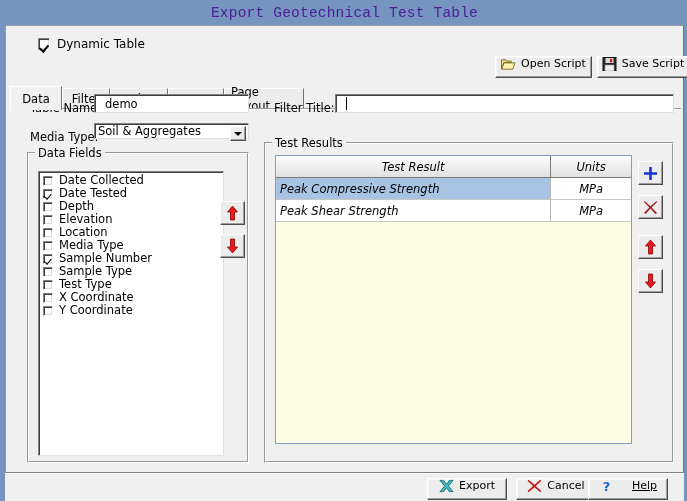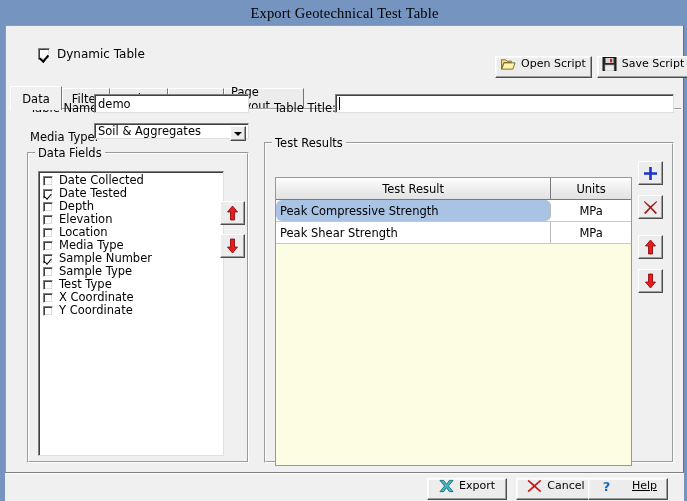--- a/index.html
+++ b/index.html
@@ -22,23 +22,23 @@
   
   #titlebar {
     position: absolute;
     left: 0; top: 0;
     width: 687px; height: 24px;
     background: #7694c0;
     display: flex; align-items: center; justify-content: center;
   }
   #titlebar .title-text {
     font-size: 14.5px;
-    color: #000000;
+    color: #4c1d95;
     letter-spacing: 0.2px;
-    font-family: Liberation Serif, serif;
+    font-family: Liberation Mono, monospace;
   }
 
   
   #client {
     position: absolute;
     left: 4px; top: 24px;
     width: 679px; height: 448px;
     background: #f0f0f0;
     border-top: 1px solid #9a9a9a;
     border-left: 1px solid #9a9a9a;
@@ -58,21 +58,21 @@
     gap: 5px;
     font-size: 11px;
     cursor: default;
     position: absolute;
     user-select: none;
   }
 
   
   #dynamic-row {
     position: absolute; left: 32px; top: 11px;
-    display: flex; align-items: center; gap: 7px; margin-top: 10px;
+    display: flex; align-items: center; gap: 7px;
   }
   .cbox {
     width: 12px; height: 12px;
     background: #fff;
     border-top: 1px solid #808080;
     border-left: 1px solid #808080;
     border-right: 1px solid #ffffff;
     border-bottom: 1px solid #ffffff;
     box-shadow: inset 1px 1px 0 #404040, inset -1px -1px 0 #dcdcdc;
     position: relative;
@@ -133,21 +133,21 @@
 
   .tfield {
     position: absolute;
     background: #ffffff;
     border-top: 1px solid #808080;
     border-left: 1px solid #808080;
     border-right: 1px solid #dfdfdf;
     border-bottom: 1px solid #dfdfdf;
     box-shadow: inset 1px 1px 0 #404040;
     display: flex; align-items: center;
-    padding-left: 3px;
+    padding-left: 10px;
     font-size: 11.5px;
     overflow: hidden;
   }
   .caret {
     display: inline-block;
     width: 1px; height: 13px;
     background: #000;
   }
 
   .combo {
@@ -240,43 +240,44 @@
     border-right: 1px solid #4c4c4c;
     border-bottom: 1px solid #4c4c4c;
     box-shadow: inset -1px -1px 0 #9d9d9d;
     display: flex; align-items: center; justify-content: center;
     cursor: default;
   }
 
   
   #grid {
     position: absolute;
-    left: 10px; top: 34px;
+    left: 10px; top: 12px;
     width: 357px; height: 289px;
     background: #fdfde4;
     border: 1px solid #7d9dc4;
     overflow: hidden;
+    font-style: italic;
   }
   .grow { display: flex; height: 22px; }
   .ghead {
     height: 22px;
     background: linear-gradient(to bottom, #fdfdfd 0%, #ededed 55%, #e2e2e2 100%);
     border-bottom: 1px solid #7a7a7a;
   }
   .gcell {
     display: flex; align-items: center;
     font-size: 11.5px;
     overflow: hidden;
     white-space: nowrap;
   }
   .gcell.c1 { width: 276px; padding-left: 4px; border-right: 1px solid #b8b8b8; }
   .gcell.c2 { width: 80px; justify-content: center; }
   .ghead .gcell.c1 { justify-content: center; padding-left: 0; border-right: 1px solid #7a7a7a; }
   .grow.body { background: #ffffff; border-bottom: 1px solid #c8c8c8; }
-  .grow.body.selected .gcell.c1 { background: #a8c3e3; border-radius: 6px; }
+  .grow.body.selected .gcell.c1 { background: #a8c3e3; }
 
   
   #bottombar {
     position: absolute;
     left: 4px; top: 472px;
     width: 679px; height: 28px;
     background: #f0f0f0;
     border-top: 1px solid #fdfdfd;
   }
   #bottomsep {
@@ -340,21 +341,21 @@
       </div>
     </div>
     <div id="tabline"></div>
     <div id="tabline-white"></div>
 
     <div class="lbl" style="left:24px; top:75px;">Table Name:</div>
     <div class="tfield" style="left:88px; top:68px; width:155px; height:19px;">
       <span>demo</span>
     </div>
 
-    <div class="lbl" style="left:268px; top:75px;">Table Title:</div>
+    <div class="lbl" style="left:268px; top:75px;">Filter Title:</div>
     <div class="tfield" style="left:329px; top:68px; width:339px; height:19px;">
       <span class="caret"></span>
         <span></span>
     </div>
 
     <div class="lbl" style="left:24px; top:104px;">Media Type:</div>
     <div class="combo" style="left:88px; top:97px; width:155px; height:16px;">
       <span>Soil &amp; Aggregates</span>
       <span class="arrowbtn">
           <span class="tri-down"></span>

